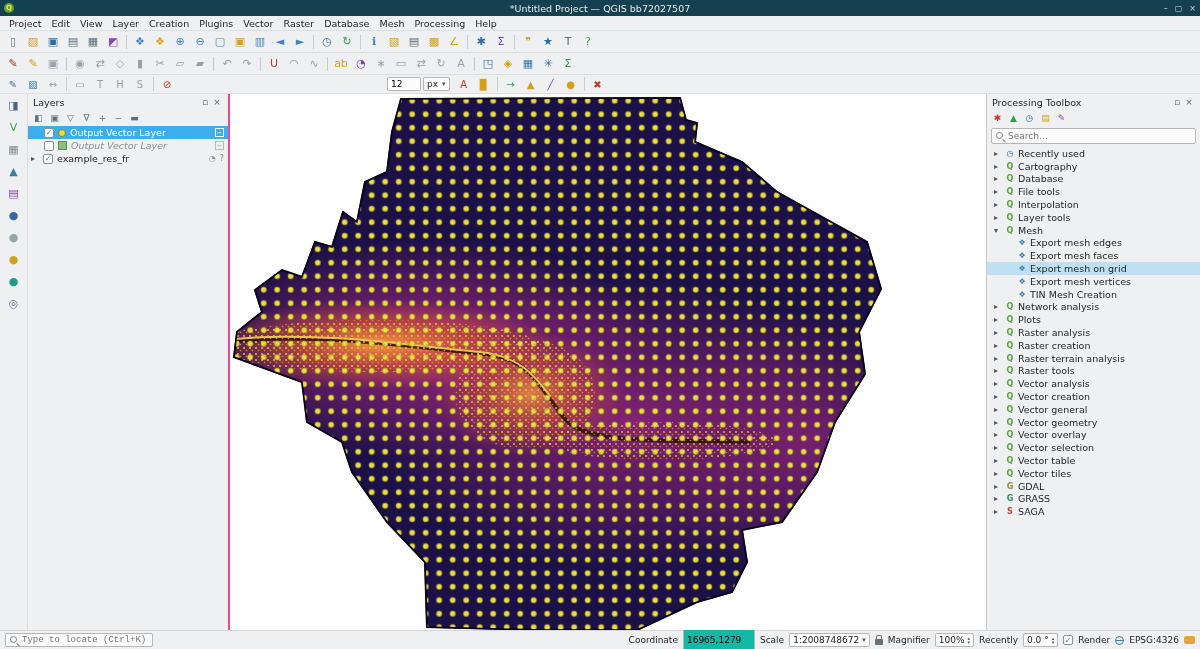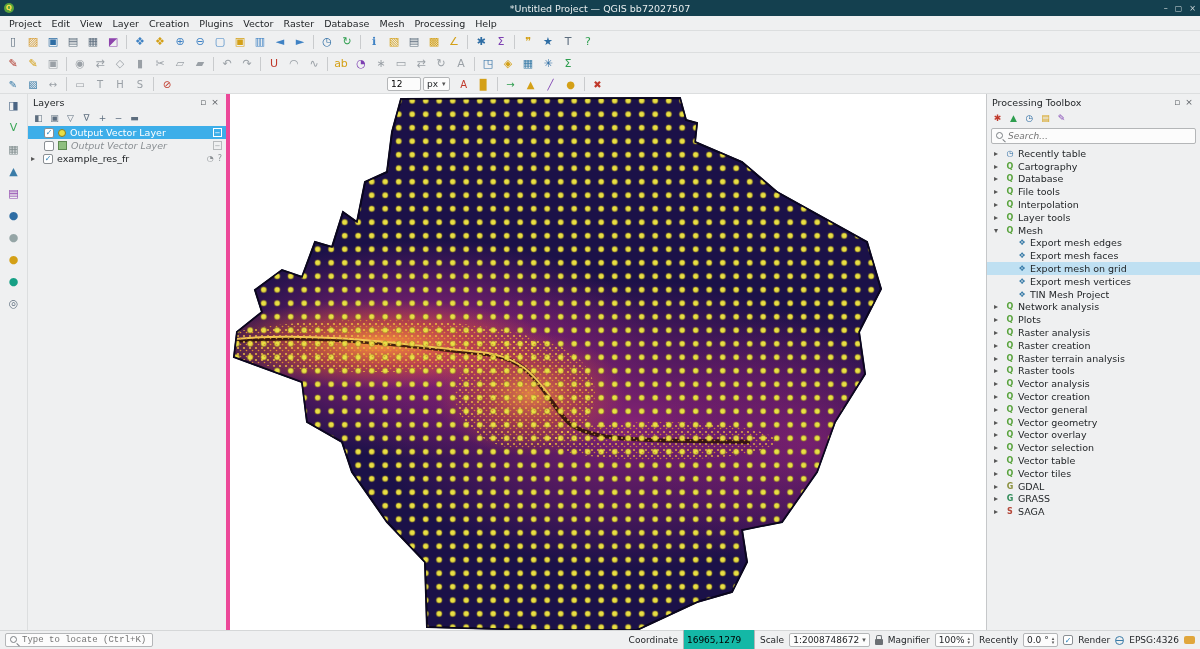--- a/index.html
+++ b/index.html
@@ -27,21 +27,21 @@
   .tb-combo { height:14px; border:1px solid #b4b6b8; border-radius:2px; background:#fcfcfc; font-size:9px; padding:0 3px; display:flex; align-items:center; gap:4px; margin-left:2px; }
   .tb-spacer { width:210px; }
 
   
   .main { display:flex; height:536px; }
 
   .left-strip { width:28px; background:#eff0f1; border-right:1px solid #dcdedf; display:flex; flex-direction:column; align-items:center; padding-top:3px; gap:5px; }
   .left-strip .tb-it { width:22px; height:17px; font-size:11px; }
 
   .panel { background:#eff0f1; display:flex; flex-direction:column; }
-  .layers-panel { width:202px; border-right:4px solid #ec4899; }
+  .layers-panel { width:202px; border-right:2px solid #ec4899; }
   .proc-panel { width:214px; border-left:1px solid #c6c8ca; }
   .panel-header { height:16px; display:flex; align-items:center; padding:0 5px; font-size:9.5px; }
   .panel-header .ttl { flex:1; }
   .panel-btn { width:12px; text-align:center; color:#5d6166; font-size:9px; }
 
   .mini-toolbar { height:16px; display:flex; align-items:center; padding:0 3px; gap:1px; }
   .mini-toolbar .tb-it { width:15px; height:14px; font-size:9px; }
 
   
   .layer-row { display:flex; align-items:center; height:13px; gap:4px; padding:0 4px 0 16px; font-size:9.5px; position:relative; }
@@ -53,21 +53,21 @@
   .cbx.on:before { content:"✓"; }
   .sym-pt { width:8px; height:8px; border-radius:50%; background:#e8df45; border:1px solid #8a7b1f; flex:0 0 auto; }
   .sym-sq { width:9px; height:9px; background:#8fbf7f; border:1px solid #5d8a50; flex:0 0 auto; }
   .legend-box { width:9px; height:9px; border:1px solid #fff; color:#fff; font-size:7px; display:flex; align-items:center; justify-content:center; }
   .legend-box.dim { border-color:#b7babc; color:#9aa0a4; }
   .ind { color:#8a8f93; font-size:8px; }
   .italic { font-style:italic; color:#8a8f93; }
 
   
   .searchwrap { margin:2px 4px 3px 4px; height:16px; border:1px solid #b4b6b8; border-radius:2px; background:#fcfcfc; display:flex; align-items:center; padding:0 3px; gap:3px; }
-  .searchwrap input { border:none; outline:none; background:transparent; font-size:9px; flex:1; font-family:inherit; color:#444;font-style:italic; }
+  .searchwrap input { border:none; outline:none; background:transparent; font-size:9px; flex:1; font-family:inherit; color:#444; }
   .tree { flex:1; overflow:hidden; }
   .tree-row { display:flex; align-items:center; height:12.8px; gap:3px; padding-left:7px; font-size:9.5px; }
   .tree-row .arrow { width:8px; font-size:8px; color:#555; flex:0 0 auto; }
   .grp-ic { width:10px; text-align:center; font-weight:bold; font-size:8px; flex:0 0 auto; }
   .tree-row.child { padding-left:30px; }
   .tree-row.selected { background:#bfe0f2; }
 
   .mag { width:10px; height:10px; position:relative; flex:0 0 auto; }
   .mag:before { content:""; position:absolute; left:1px; top:1px; width:5px; height:5px; border:1.3px solid #7a7f83; border-radius:50%; }
   .mag:after { content:""; position:absolute; left:7.5px; top:7.5px; width:3.5px; height:1.3px; background:#7a7f83; transform:rotate(45deg); transform-origin:0 0; }
@@ -350,21 +350,21 @@
       <span class="mag"></span>
       <input placeholder="Search…" style="">
     </div>
 
     <div class="tree">
       <div>
 
           <div class="tree-row">
             <span class="arrow">▸</span>
             <span class="grp-ic" style="color: rgb(46, 109, 164);">◷</span>
-            <span>Recently table</span>
+            <span>Recently used</span>
           </div>
 
           <div class="tree-row">
             <span class="arrow">▸</span>
             <span class="grp-ic" style="color: rgb(88, 163, 60);">Q</span>
             <span>Cartography</span>
           </div>
 
           <div class="tree-row">
             <span class="arrow">▸</span>
@@ -414,21 +414,21 @@
             <span>Export mesh on grid</span>
           </div>
 
           <div class="tree-row child">
             <span class="grp-ic" style="color: rgb(58, 124, 168);">❖</span>
             <span>Export mesh vertices</span>
           </div>
 
           <div class="tree-row child">
             <span class="grp-ic" style="color: rgb(58, 124, 168);">❖</span>
-            <span>TIN Mesh Project</span>
+            <span>TIN Mesh Creation</span>
           </div>
         </div>
 
       <div>
 
           <div class="tree-row">
             <span class="arrow">▸</span>
             <span class="grp-ic" style="color: rgb(88, 163, 60);">Q</span>
             <span>Network analysis</span>
           </div>

